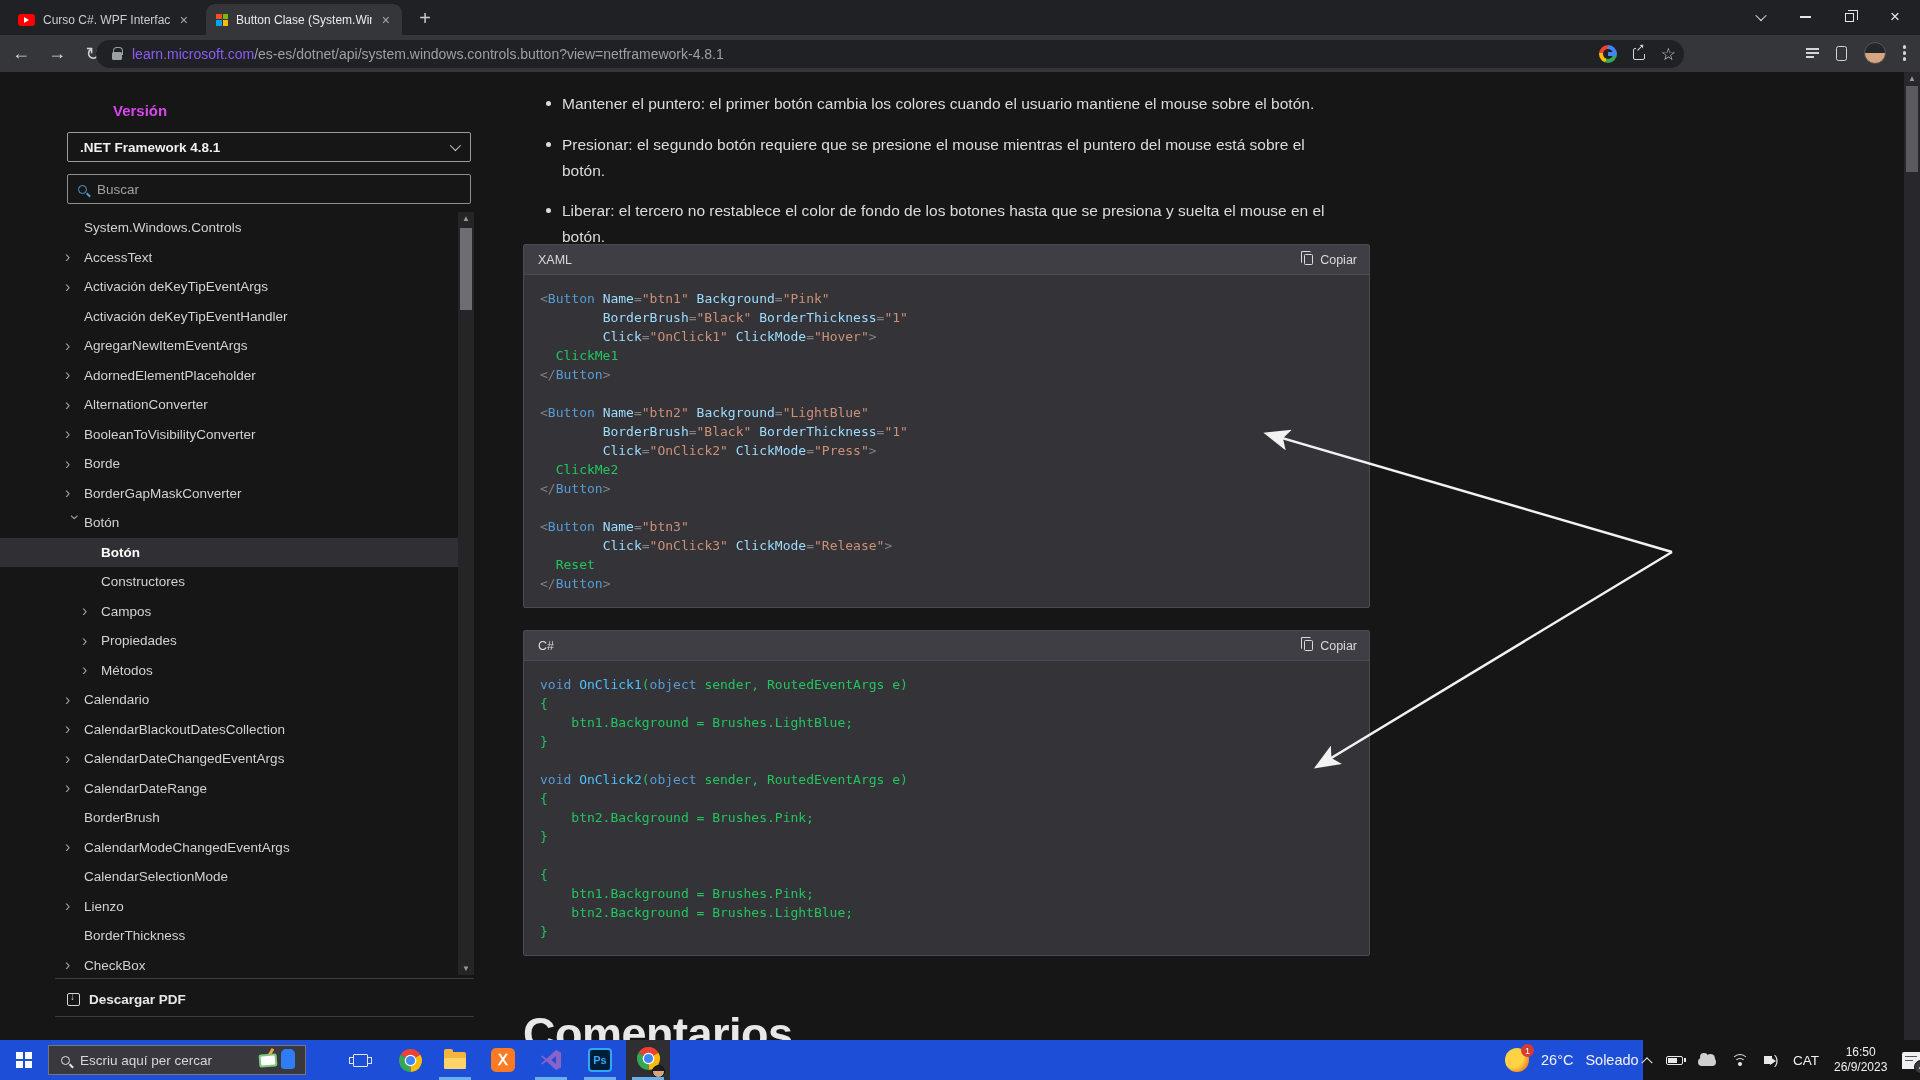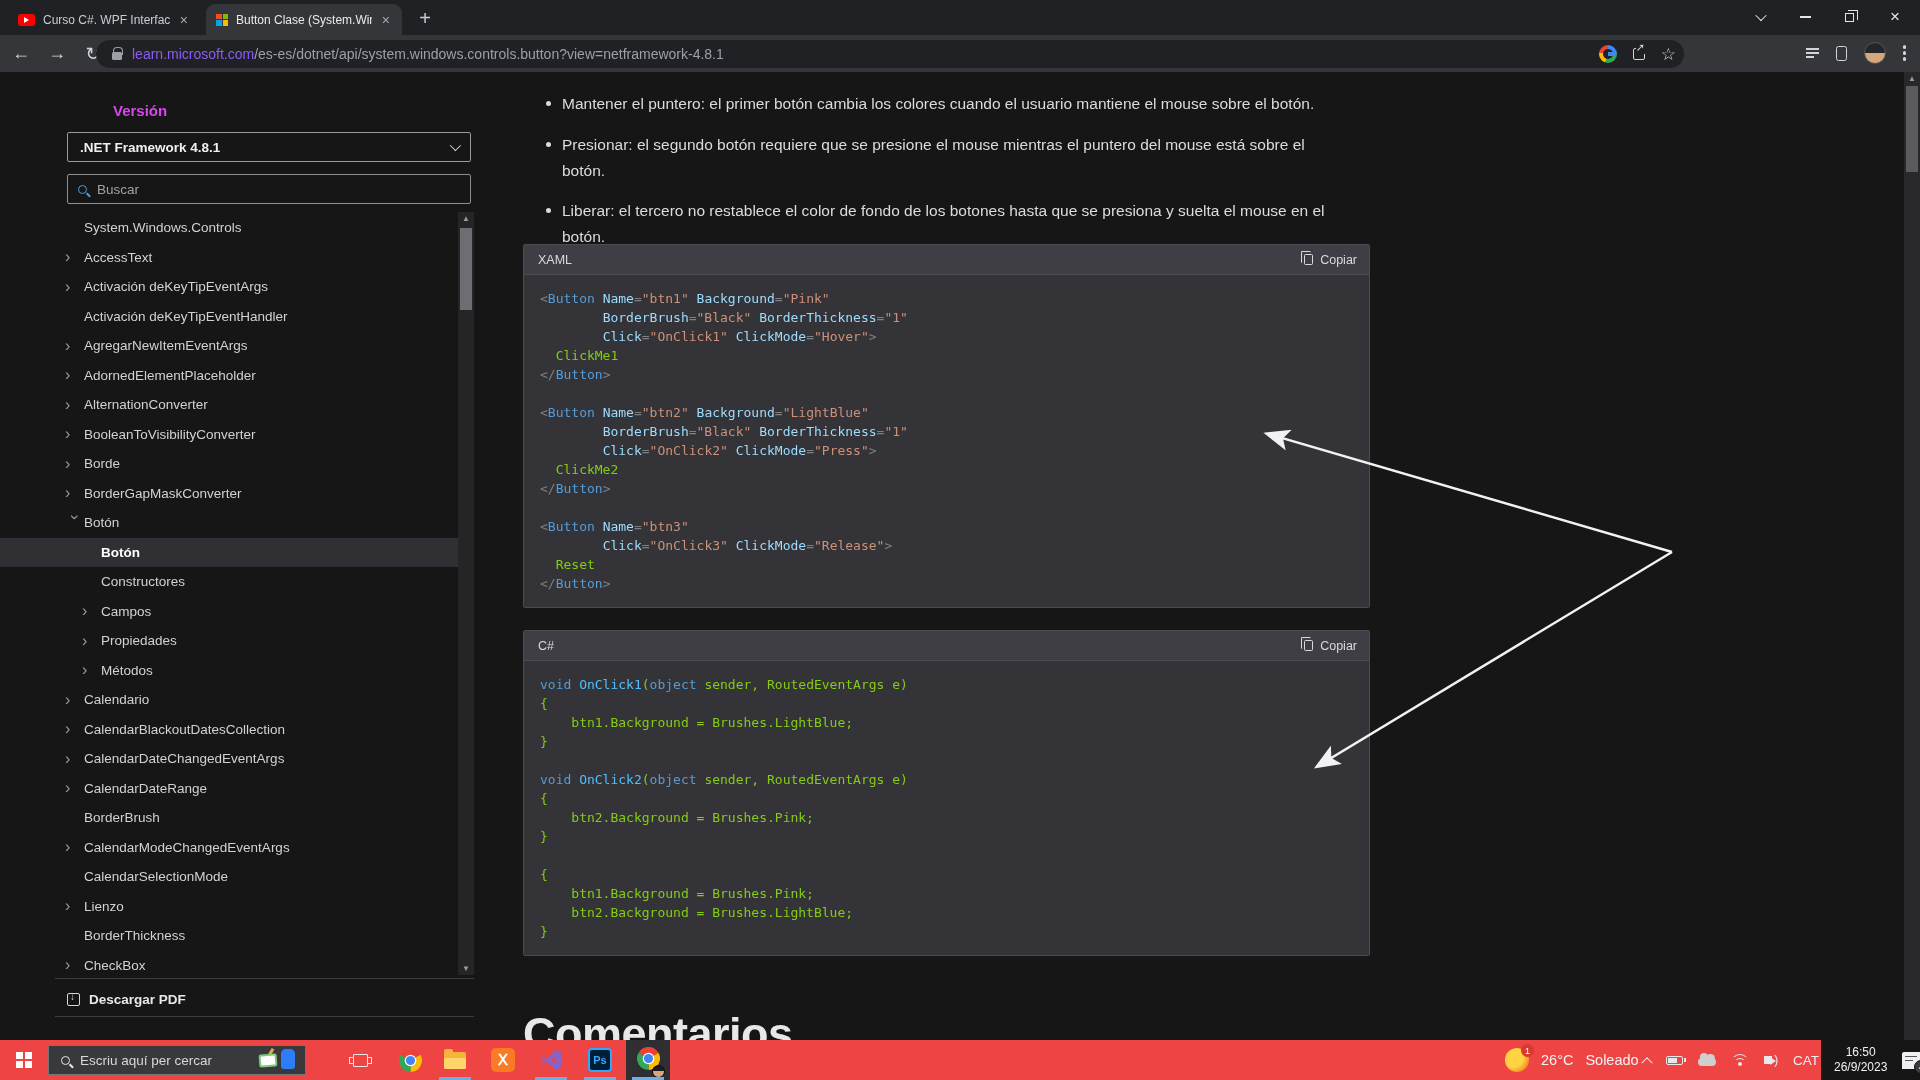--- a/index.html
+++ b/index.html
@@ -85,33 +85,33 @@
   .codeblock { position:absolute; left:523px; width:847px; border:1px solid #4b4b51; border-radius:2px; }
   .codeblock.xaml { top:172px; }
   .codeblock.csharp { top:558px; }
   .code-header { height:30px; background:#3e3e44; display:flex; align-items:center; padding:0 12px 0 14px; color:#dadada; font-size:12.5px; border-bottom:1px solid #4b4b51; }
   .copy-btn { margin-left:auto; display:flex; align-items:center; gap:7px; color:#dadada; font-size:12.5px; }
   .copy-ic { position:relative; width:9px; height:11px; border:1.4px solid #dadada; border-radius:1.5px; }
   .copy-ic::before { content:''; position:absolute; left:-4px; top:-4px; width:9px; height:11px; border:1.4px solid #dadada; border-radius:1.5px; border-right:none; border-bottom:none; }
   .code-body { background:#333338; padding:14px 16px; }
   .code-line { font-family:"DejaVu Sans Mono", monospace; font-size:13px; line-height:19px; white-space:pre; }
   .tk-p { color:#808080; } .tk-tag { color:#569cd6; } .tk-attr { color:#9cdcfe; }
-  .tk-str { color:#ce9178; } .tk-pl { color:#84cc16; } .tk-kw { color:#569cd6; } .tk-m { color:#4fc1ff; }
+  .tk-str { color:#ce9178; } .tk-pl { color:#22c55e; } .tk-kw { color:#569cd6; } .tk-m { color:#4fc1ff; }
 
   .partial-heading { position:absolute; left:523px; top:936px; font-size:45px; font-weight:bold; color:#e8e8e8; letter-spacing:-0.5px; }
 
   
   .arrows { position:absolute; left:0; top:0; pointer-events:none; z-index:30; }
 
   
   .main-scroll { position:absolute; right:0; top:0; width:16px; height:968px; background:#28282c; }
   .main-scroll .thumb { position:absolute; left:2px; top:14px; width:12px; height:86px; background:#5a5a5f; }
 
   
-  .taskbar { position:absolute; left:0; top:1040px; width:1821px; height:40px; background:#ef4444; display:flex; align-items:center; }
+  .taskbar { position:absolute; left:0; top:1040px; width:1643px; height:40px; background:#1d4ed8; display:flex; align-items:center; }
   .tb-btn { position:absolute; top:0; width:44px; height:40px; display:flex; align-items:center; justify-content:center; }
   .win-logo { display:grid; grid-template-columns:7px 7px; grid-template-rows:7px 7px; gap:1.6px; }
   .win-logo i { background:#fff; }
   .tb-search { position:absolute; left:48px; top:5px; width:258px; height:30px; background:#39393d; border:1px solid #767676; display:flex; align-items:center; padding:0 8px 0 12px; gap:10px; }
   .tb-search .mag2 { position:relative; width:9px; height:9px; border:1.6px solid #e6e6e6; border-radius:50%; flex:none; }
   .tb-search .mag2::after { content:''; position:absolute; left:7px; top:8px; width:5px; height:1.6px; background:#e6e6e6; transform:rotate(45deg); }
   .tb-search-ph { color:#d8d8d8; font-size:13.5px; white-space:nowrap; }
   .deco { margin-left:auto; position:relative; width:40px; height:28px; flex:none; }
   .deco .book { position:absolute; left:2px; top:8px; width:18px; height:13px; background:#7ec97e; border-radius:2px; transform:rotate(-4deg); }
   .deco .page2 { position:absolute; left:4px; top:10px; width:14px; height:9px; background:#fdfdfd; border-radius:1px; transform:rotate(-4deg); }

